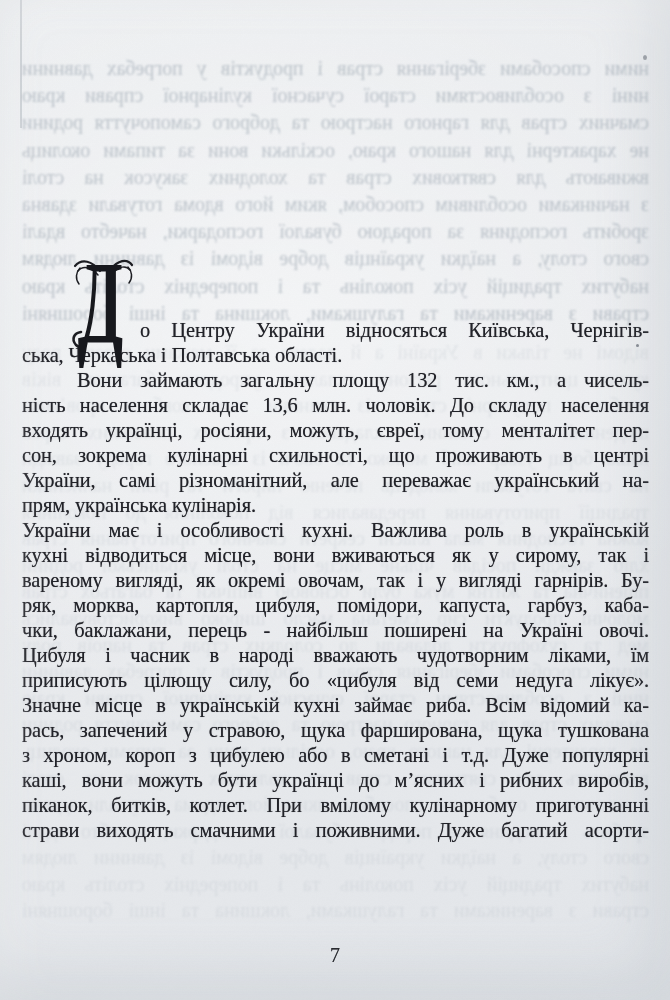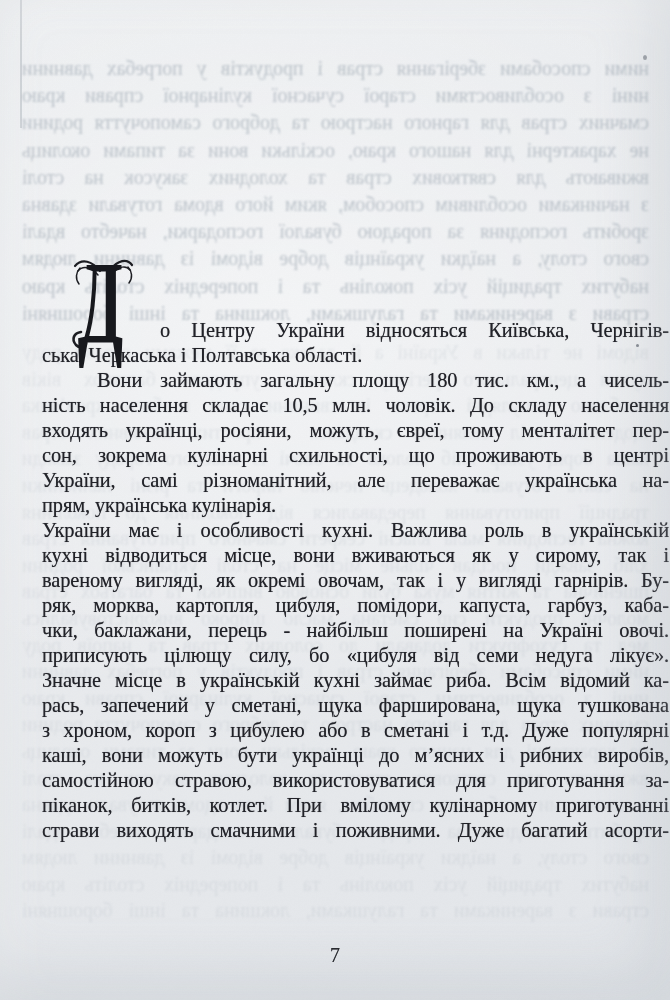--- a/index.html
+++ b/index.html
@@ -43,21 +43,20 @@
   
   .textblock {
     position: absolute;
     left: 22px;
     top: 318px;
     width: 627px;
     font-size: 20.4px;
     line-height: 25px;
     letter-spacing: -0.1px;
     text-shadow: 0 0 0.7px rgba(33,34,40,0.6);
-    margin-left: 20px;
   }
   .para { margin: 0; }
   .line { text-align: justify; text-align-last: justify; }
   .line.end-left { text-align-last: left; }
   .line.indent-first { padding-left: 118px; }
   .line.indent-para  { padding-left: 55px; }
 
   
   .dropcap {
     position: absolute;
@@ -149,39 +148,39 @@
     <div class="bline">набутих традицій усіх поколінь та і попередніх століть краю</div>
     <div class="bline">страви з варениками та галушками, локшина та інші борошняні</div>
   </div>
 
   <div class="textblock">
     <div class="para">
       <div class="line indent-first">о Центру України відносяться Київська, Чернігів-</div>
       <div class="line end-left">ська, Черкаська і Полтавська області.</div>
     </div>
     <div class="para">
-      <div class="line indent-para">Вони займають загальну площу 180 тис. км., а чисель-</div>
-      <div class="line">ність населення складає 10,5 млн. чоловік. До складу населення</div>
+      <div class="line indent-para">Вони займають загальну площу 132 тис. км., а чисель-</div>
+      <div class="line">ність населення складає 13,6 млн. чоловік. До складу населення</div>
       <div class="line">входять українці, росіяни, можуть, євреї, тому менталітет пер-</div>
       <div class="line">сон, зокрема кулінарні схильності, що проживають в центрі</div>
-      <div class="line">України, самі різноманітний, але переважає українська на-</div>
+      <div class="line">України, самі різноманітний, але переважає український на-</div>
       <div class="line end-left">прям, українська кулінарія.</div>
     </div>
     <div class="para">
       <div class="line">України має і особливості кухні. Важлива роль в українській</div>
       <div class="line">кухні відводиться місце, вони вживаються як у сирому, так і</div>
       <div class="line">вареному вигляді, як окремі овочам, так і у вигляді гарнірів. Бу-</div>
       <div class="line">ряк, морква, картопля, цибуля, помідори, капуста, гарбуз, каба-</div>
       <div class="line">чки, баклажани, перець - найбільш поширені на Україні овочі.</div>
+      <div class="line">Цибуля і часник в народі вважають чудотворним ліками, їм</div>
       <div class="line">приписують цілющу силу, бо «цибуля від семи недуга лікує».</div>
       <div class="line">Значне місце в українській кухні займає риба. Всім відомий ка-</div>
-      <div class="line">рась, запечений у сметані, щука фарширована, щука тушкована</div>
+      <div class="line">рась, запечений у стравою, щука фарширована, щука тушкована</div>
       <div class="line">з хроном, короп з цибулею або в сметані і т.д. Дуже популярні</div>
       <div class="line">каші, вони можуть бути українці до м’ясних і рибних виробів,</div>
-      <div class="line">самостійною стравою, використовуватися для приготування за-</div>
       <div class="line">піканок, битків, котлет. При вмілому кулінарному приготуванні</div>
       <div class="line">страви виходять смачними і поживними. Дуже багатий асорти-</div>
     </div>
   </div>
 
   <svg class="dropcap" viewBox="0 0 66 94" aria-hidden="false">
     <g stroke="#1c1d22" fill="none" stroke-linecap="round">
       <path d="M30 15 C22 5, 12 2, 5 10" stroke-width="2.2"></path>
       <path d="M28 19 C21 11, 13 9, 8 15" stroke-width="1.5"></path>
       <path d="M10 12 C6 16, 5 23, 9 28" stroke-width="1.5"></path>

